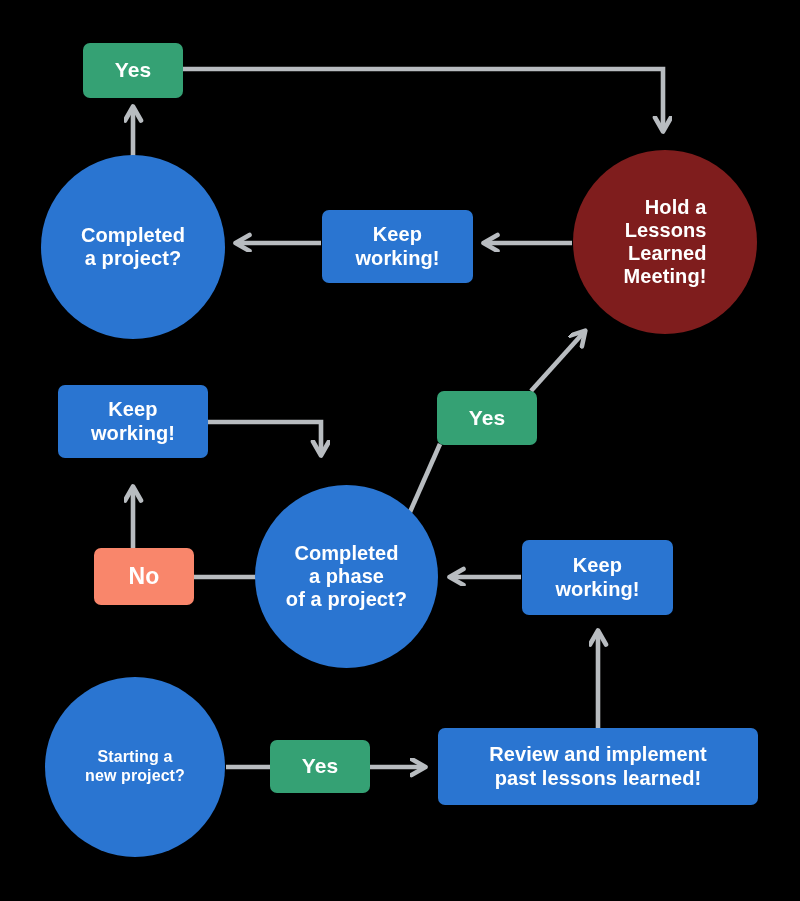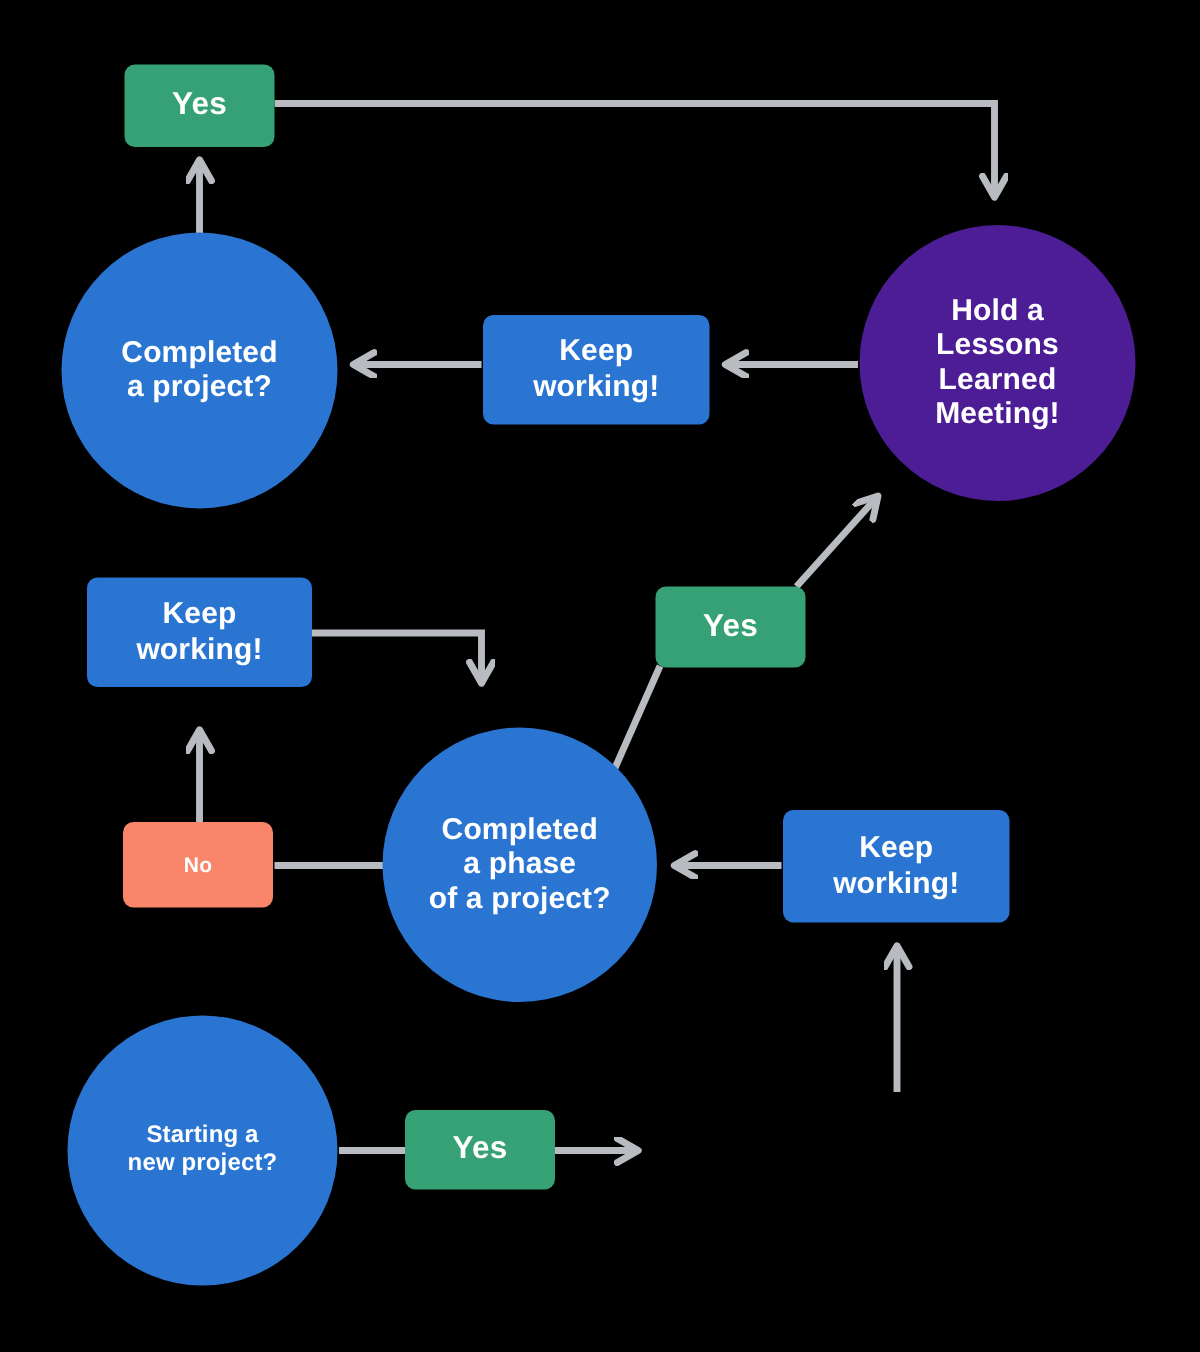--- a/index.html
+++ b/index.html
@@ -36,21 +36,21 @@
   .circle{ border-radius:50%; }
   .rect{ border-radius:7px; }
 
   
   .n-yes-top       { left:83px;  top:43px;  width:100px; height:55px;  font-size:21px; }
   .n-circle-proj   { left:41px;  top:155px; width:184px; height:184px; font-size:20px; }
   .n-keep-top      { left:322px; top:210px; width:151px; height:73px;  font-size:20px; }
   .n-circle-lesson { left:573px; top:150px; width:184px; height:184px; font-size:20px; }
   .n-keep-mid-left { left:58px;  top:385px; width:150px; height:73px;  font-size:20px; }
   .n-yes-mid       { left:437px; top:391px; width:100px; height:54px;  font-size:21px; }
-  .n-no-mid        { left:82px;  top:548px; width:100px; height:57px;  font-size:14px; }
+  .n-no-mid        { left:94px;  top:548px; width:100px; height:57px;  font-size:23px; }
   .n-circle-phase  { left:255px; top:485px; width:183px; height:183px; font-size:20px; }
   .n-keep-mid-right{ left:522px; top:540px; width:151px; height:75px;  font-size:20px; }
   .n-circle-start  { left:45px;  top:677px; width:180px; height:180px; font-size:16px; }
   .n-yes-bottom    { left:270px; top:740px; width:100px; height:53px;  font-size:21px; }
   .n-review        { left:438px; top:728px; width:320px; height:77px;  font-size:20px; }
 
   .node .label{ display:block; padding:0 6px; }
 </style>
 </head>
 <body>
@@ -102,21 +102,21 @@
   </div>
 
   <div class="node circle n-circle-proj" style="background: rgb(42, 117, 209); color: rgb(255, 255, 255);">
     <span class="label">Completed<br>a project?</span>
   </div>
 
   <div class="node rect n-keep-top" style="background: rgb(42, 117, 209); color: rgb(255, 255, 255);">
     <span class="label">Keep<br>working!</span>
   </div>
 
-  <div class="node circle n-circle-lesson" style="background: #4c1d95; color: rgb(255, 255, 255);">
+  <div class="node circle n-circle-lesson" style="background: #7f1d1d; color: rgb(255, 255, 255); text-align: right;">
     <span class="label">Hold a<br>Lessons<br>Learned<br>Meeting!</span>
   </div>
 
   <div class="node rect n-keep-mid-left" style="background: rgb(42, 117, 209); color: rgb(255, 255, 255);">
     <span class="label">Keep<br>working!</span>
   </div>
 
   <div class="node rect n-yes-mid" style="background: rgb(53, 161, 116); color: rgb(255, 255, 255);">
     <span class="label">Yes</span>
   </div>
@@ -134,14 +134,17 @@
   </div>
 
   <div class="node circle n-circle-start" style="background: rgb(42, 117, 209); color: rgb(255, 255, 255);">
     <span class="label">Starting a<br>new project?</span>
   </div>
 
   <div class="node rect n-yes-bottom" style="background: rgb(53, 161, 116); color: rgb(255, 255, 255);">
     <span class="label">Yes</span>
   </div>
 
+  <div class="node rect n-review" style="background: rgb(42, 117, 209); color: rgb(255, 255, 255);">
+    <span class="label">Review and implement<br>past lessons learned!</span>
+  </div>
 
 </div>
 
 </body></html>

